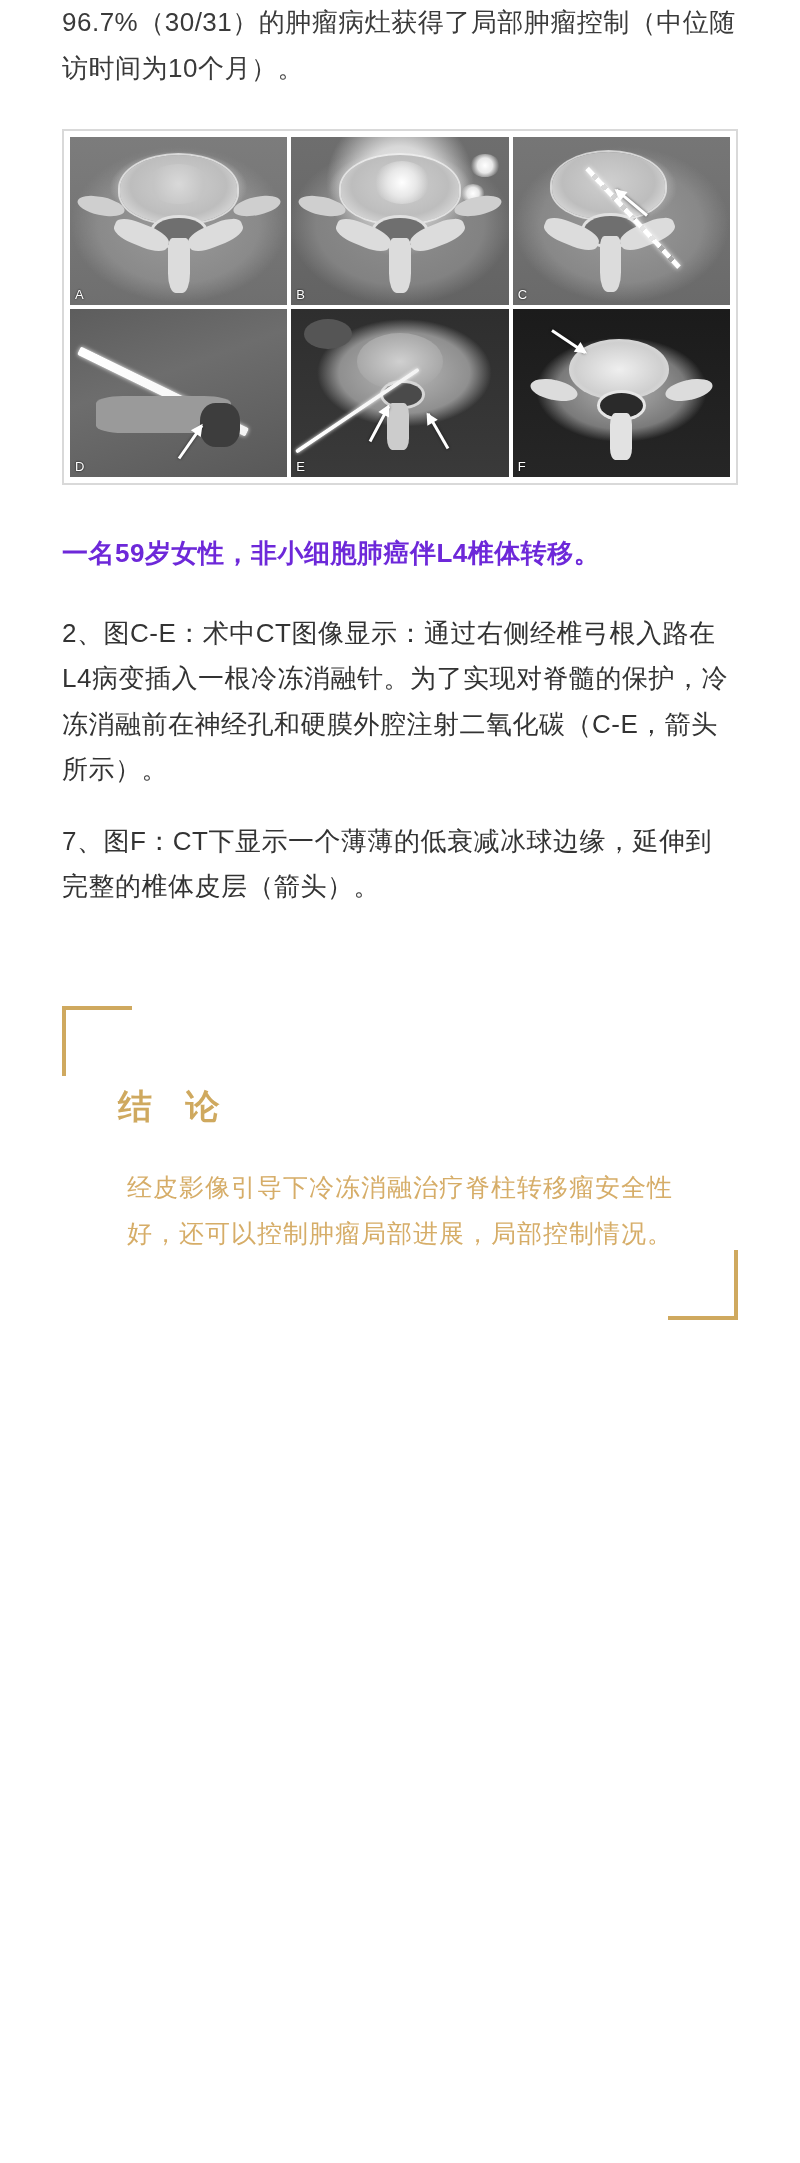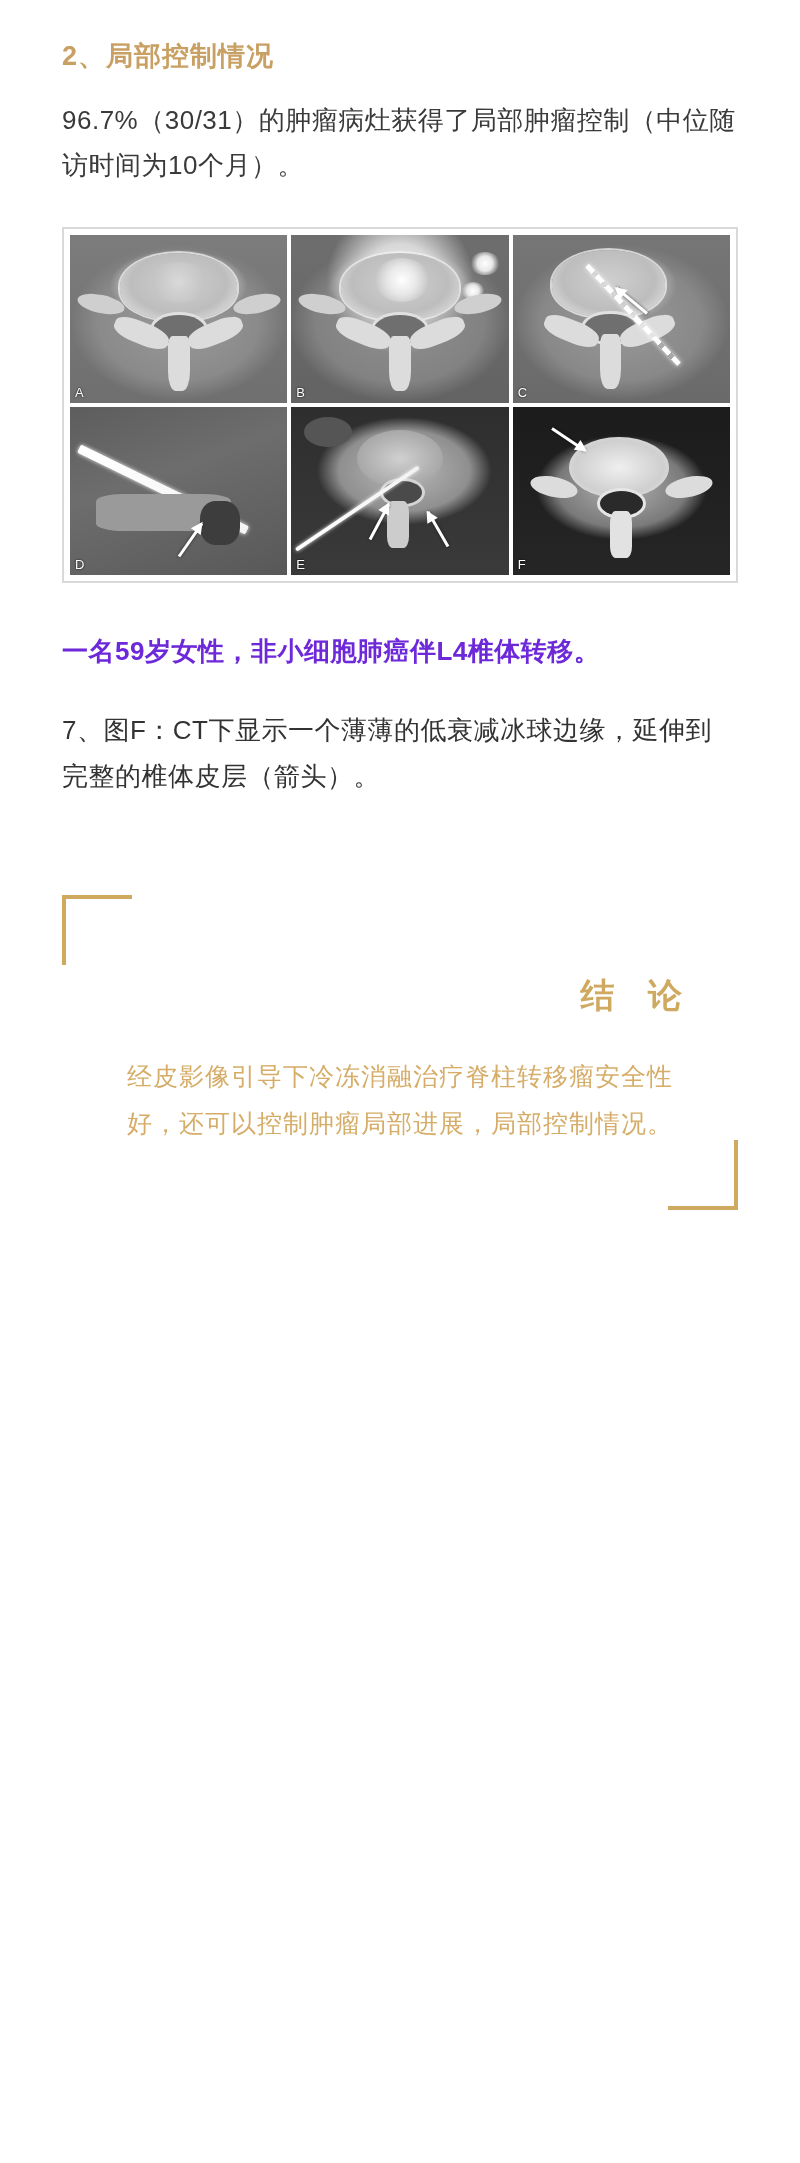--- a/index.html
+++ b/index.html
@@ -235,21 +235,21 @@
     top: 0; left: 0;
     border-left: 4px solid #cfa95f;
     border-top: 4px solid #cfa95f;
   }
   .corner-br {
     bottom: 0; right: 0;
     border-right: 4px solid #cfa95f;
     border-bottom: 4px solid #cfa95f;
   }
   .conclusion-title {
-    text-align: right;
+    text-align: left;
     color: #cfa95f;
     font-size: 34px;
     font-weight: bold;
     letter-spacing: 12px;
     margin: 26px 0 34px 0;
     text-indent: 12px;
   }
   .conclusion-text {
     color: #d6ad68;
     font-size: 25px;
@@ -258,21 +258,20 @@
     letter-spacing: 1px;
     padding: 0 18px;
     margin: 0;
   }
 </style>
 </head>
 <body>
 
 <div class="page">
 
-  <h2 class="section-heading">2、局部控制情况</h2>
 
   <p class="para intro">96.7%（30/31）的肿瘤病灶获得了局部肿瘤控制（中位随访时间为10个月）。</p>
 
   <div class="figure">
     <div class="figure-grid">
 
       <div class="ct-panel panel-a">
         <div class="bone vert-body"></div>
         <div class="bone lesion"></div>
         <div class="bone tp-l"></div>
@@ -337,20 +336,21 @@
         <div class="arrow" style="left:18%;top:12%;transform:rotate(34deg);"></div>
         <span class="ct-label">F</span>
       </div>
 
     </div>
   </div>
 
   <p class="para bold">一名59岁女性，非小细胞肺癌伴L4椎体转移。</p>
 
 
+  <p class="para">2、图C-E：术中CT图像显示：通过右侧经椎弓根入路在L4病变插入一根冷冻消融针。为了实现对脊髓的保护，冷冻消融前在神经孔和硬膜外腔注射二氧化碳（C-E，箭头所示）。</p>
 
   <p class="para">7、图F：CT下显示一个薄薄的低衰减冰球边缘，延伸到完整的椎体皮层（箭头）。</p>
 
   <div class="conclusion">
     <span class="corner corner-tl"></span>
     <span class="corner corner-br"></span>
     <div class="conclusion-title">结 论</div>
     <p class="conclusion-text">经皮影像引导下冷冻消融治疗脊柱转移瘤安全性好，还可以控制肿瘤局部进展，局部控制情况。</p>
   </div>
 

